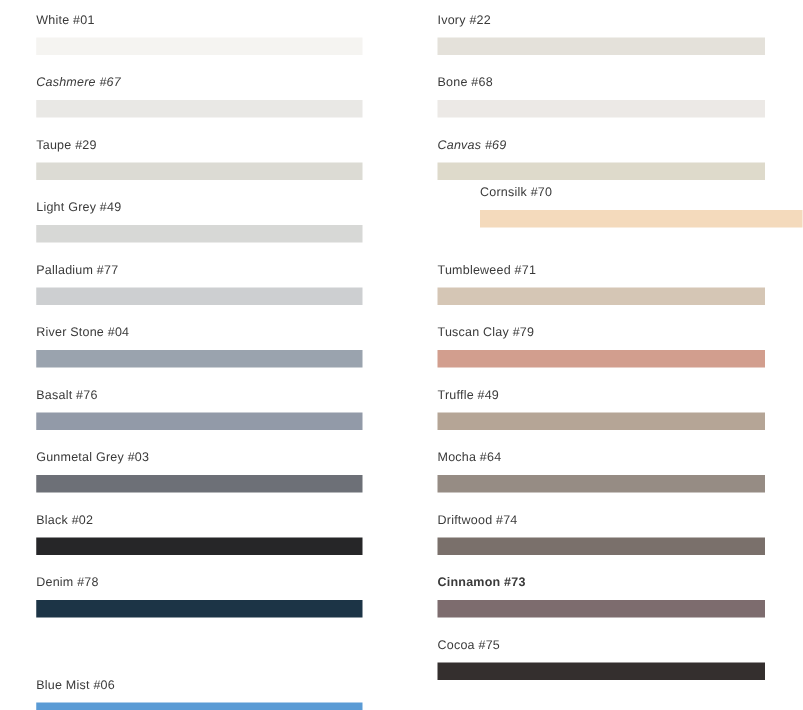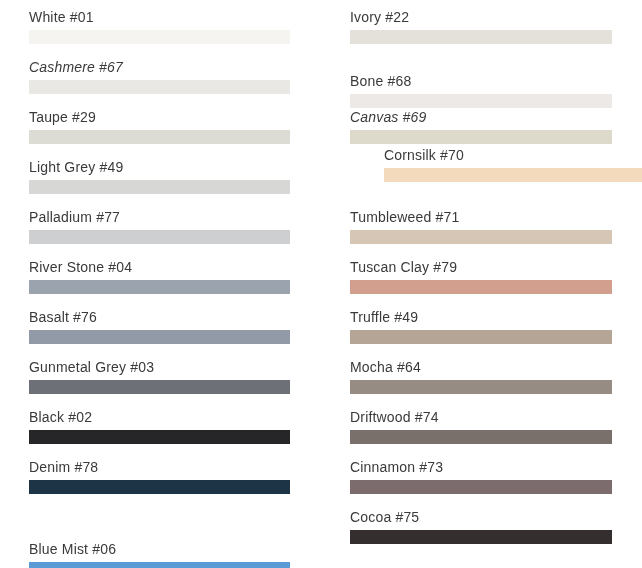--- a/index.html
+++ b/index.html
@@ -40,21 +40,21 @@
     left: 29px;
     width: 262px;
   }
 
   .swatch-label {
     position: absolute;
     top: 0;
     left: 0;
     height: 18px;
     line-height: 18px;
-    font-size: 14px;
+    font-size: 10px;
     color: #3a3a3a;
     letter-spacing: 0.18px;
     white-space: nowrap;
     font-family: "Liberation Sans", sans-serif;
   }
   .swatch-chip {
     position: absolute;
     top: 22px;
     left: 0;
     width: 261px;
@@ -111,21 +111,21 @@
       <div class="swatch-row" style="top: 540px;">
         <div class="swatch-label">Blue Mist #06</div>
         <div class="swatch-chip" style="background-color: rgb(90, 155, 213);"></div>
       </div>
     </div>
   <div class="swatch-column col-right">
       <div class="swatch-row" style="top: 8px;">
         <div class="swatch-label">Ivory #22</div>
         <div class="swatch-chip" style="background-color: rgb(228, 225, 218);"></div>
       </div>
-      <div class="swatch-row" style="top: 72px;">
+      <div class="swatch-row" style="top: 58px;">
         <div class="swatch-label">Bone #68</div>
         <div class="swatch-chip" style="background-color: rgb(236, 233, 230);"></div>
       </div>
       <div class="swatch-row" style="top: 108px; font-style: italic;">
         <div class="swatch-label">Canvas #69</div>
         <div class="swatch-chip" style="background-color: rgb(222, 218, 203);"></div>
       </div>
       <div class="swatch-row" style="top: 146px; margin-left: 34px;">
         <div class="swatch-label">Cornsilk #70</div>
         <div class="swatch-chip" style="background-color: rgb(244, 218, 188);"></div>
@@ -143,21 +143,21 @@
         <div class="swatch-chip" style="background-color: rgb(181, 165, 150);"></div>
       </div>
       <div class="swatch-row" style="top: 358px;">
         <div class="swatch-label">Mocha #64</div>
         <div class="swatch-chip" style="background-color: rgb(150, 140, 132);"></div>
       </div>
       <div class="swatch-row" style="top: 408px;">
         <div class="swatch-label">Driftwood #74</div>
         <div class="swatch-chip" style="background-color: rgb(122, 112, 107);"></div>
       </div>
-      <div class="swatch-row" style="top: 458px;">
+      <div class="swatch-row" style="top: 458px; font-weight: bold;">
         <div class="swatch-label">Cinnamon #73</div>
         <div class="swatch-chip" style="background-color: rgb(125, 108, 110);"></div>
       </div>
       <div class="swatch-row" style="top: 508px;">
         <div class="swatch-label">Cocoa #75</div>
         <div class="swatch-chip" style="background-color: rgb(52, 47, 46);"></div>
       </div>
     </div>
 </div>
 

